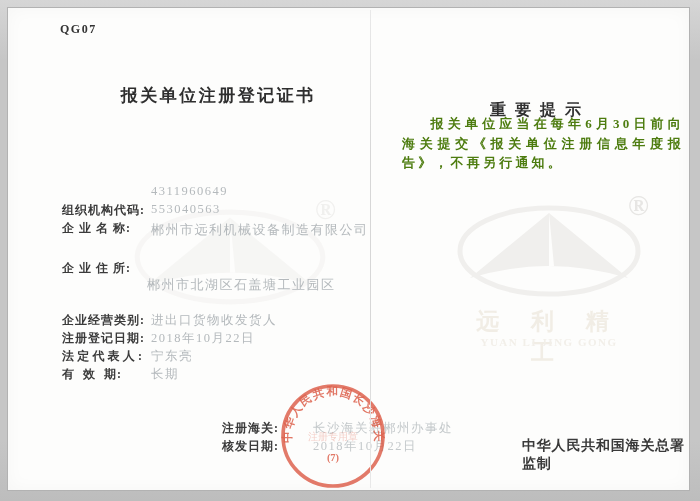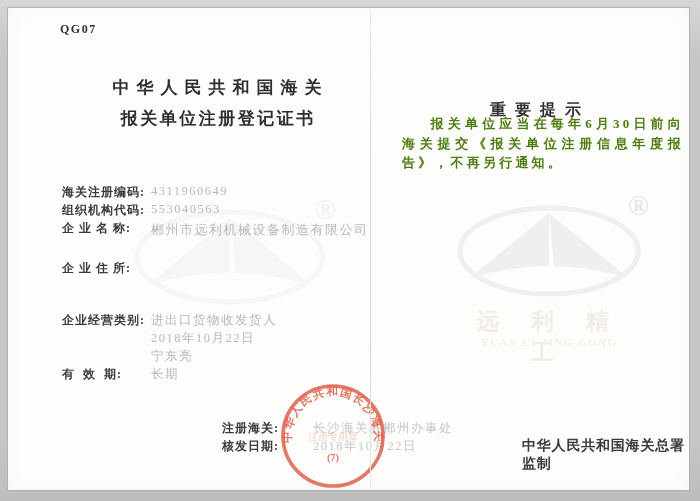--- a/index.html
+++ b/index.html
@@ -57,40 +57,41 @@
         <ellipse cx="94" cy="47" rx="89" ry="43" fill="none" stroke="#f3f2f0" stroke-width="5"></ellipse>
         <path d="M94 9 L173 74 Q132 62 94 62 Q56 62 15 74 Z" fill="#f2f1ef"></path>
         <path d="M94 9 L99 62 L94 62 Z" fill="#fdfdfc"></path>
       </svg>
       <span class="rmark">®</span>
     </div>
 
     <span class="form-code">QG07</span>
 
     <div class="cert-title">
-      <div class="t1">中华人民共和国海关</div>
       <div class="t2">报关单位注册登记证书</div>
     </div>
 
-    <span class="lbl" style="top:176px">海关注册编码:</span>
     <span class="val" style="top:176px">4311960649</span>
 
     <span class="lbl" style="top:194px">组织机构代码:</span>
     <span class="val" style="top:194px">553040563</span>
 
     <span class="lbl" style="top:212px">企 业 名 称:</span>
     <span class="val" style="top:213px;font-size:13px">郴州市远利机械设备制造有限公司</span>
 
     <span class="lbl" style="top:252px">企 业 住 所:</span>
+    <span class="val" style="top:268px;left:139px;font-size:13px">郴州市北湖区石盖塘工业园区</span>
 
     <span class="lbl" style="top:304px">企业经营类别:</span>
     <span class="val" style="top:304px">进出口货物收发货人</span>
 
+    <span class="lbl" style="top:322px">注册登记日期:</span>
     <span class="val" style="top:322px">2018年10月22日</span>
 
+    <span class="lbl" style="top:340px;letter-spacing:3.2px">法定代表人:</span>
     <span class="val" style="top:340px">宁东亮</span>
 
     <span class="lbl" style="top:358px">有  效  期:</span>
     <span class="val" style="top:358px">长期</span>
 
     <span class="lbl ilbl" style="top:412px">注册海关:</span>
     <span class="val ival faint" style="top:412px">长沙海关驻郴州办事处</span>
 
     <span class="lbl ilbl" style="top:430px">核发日期:</span>
     <span class="val ival faint" style="top:430px">2018年10月22日</span>

